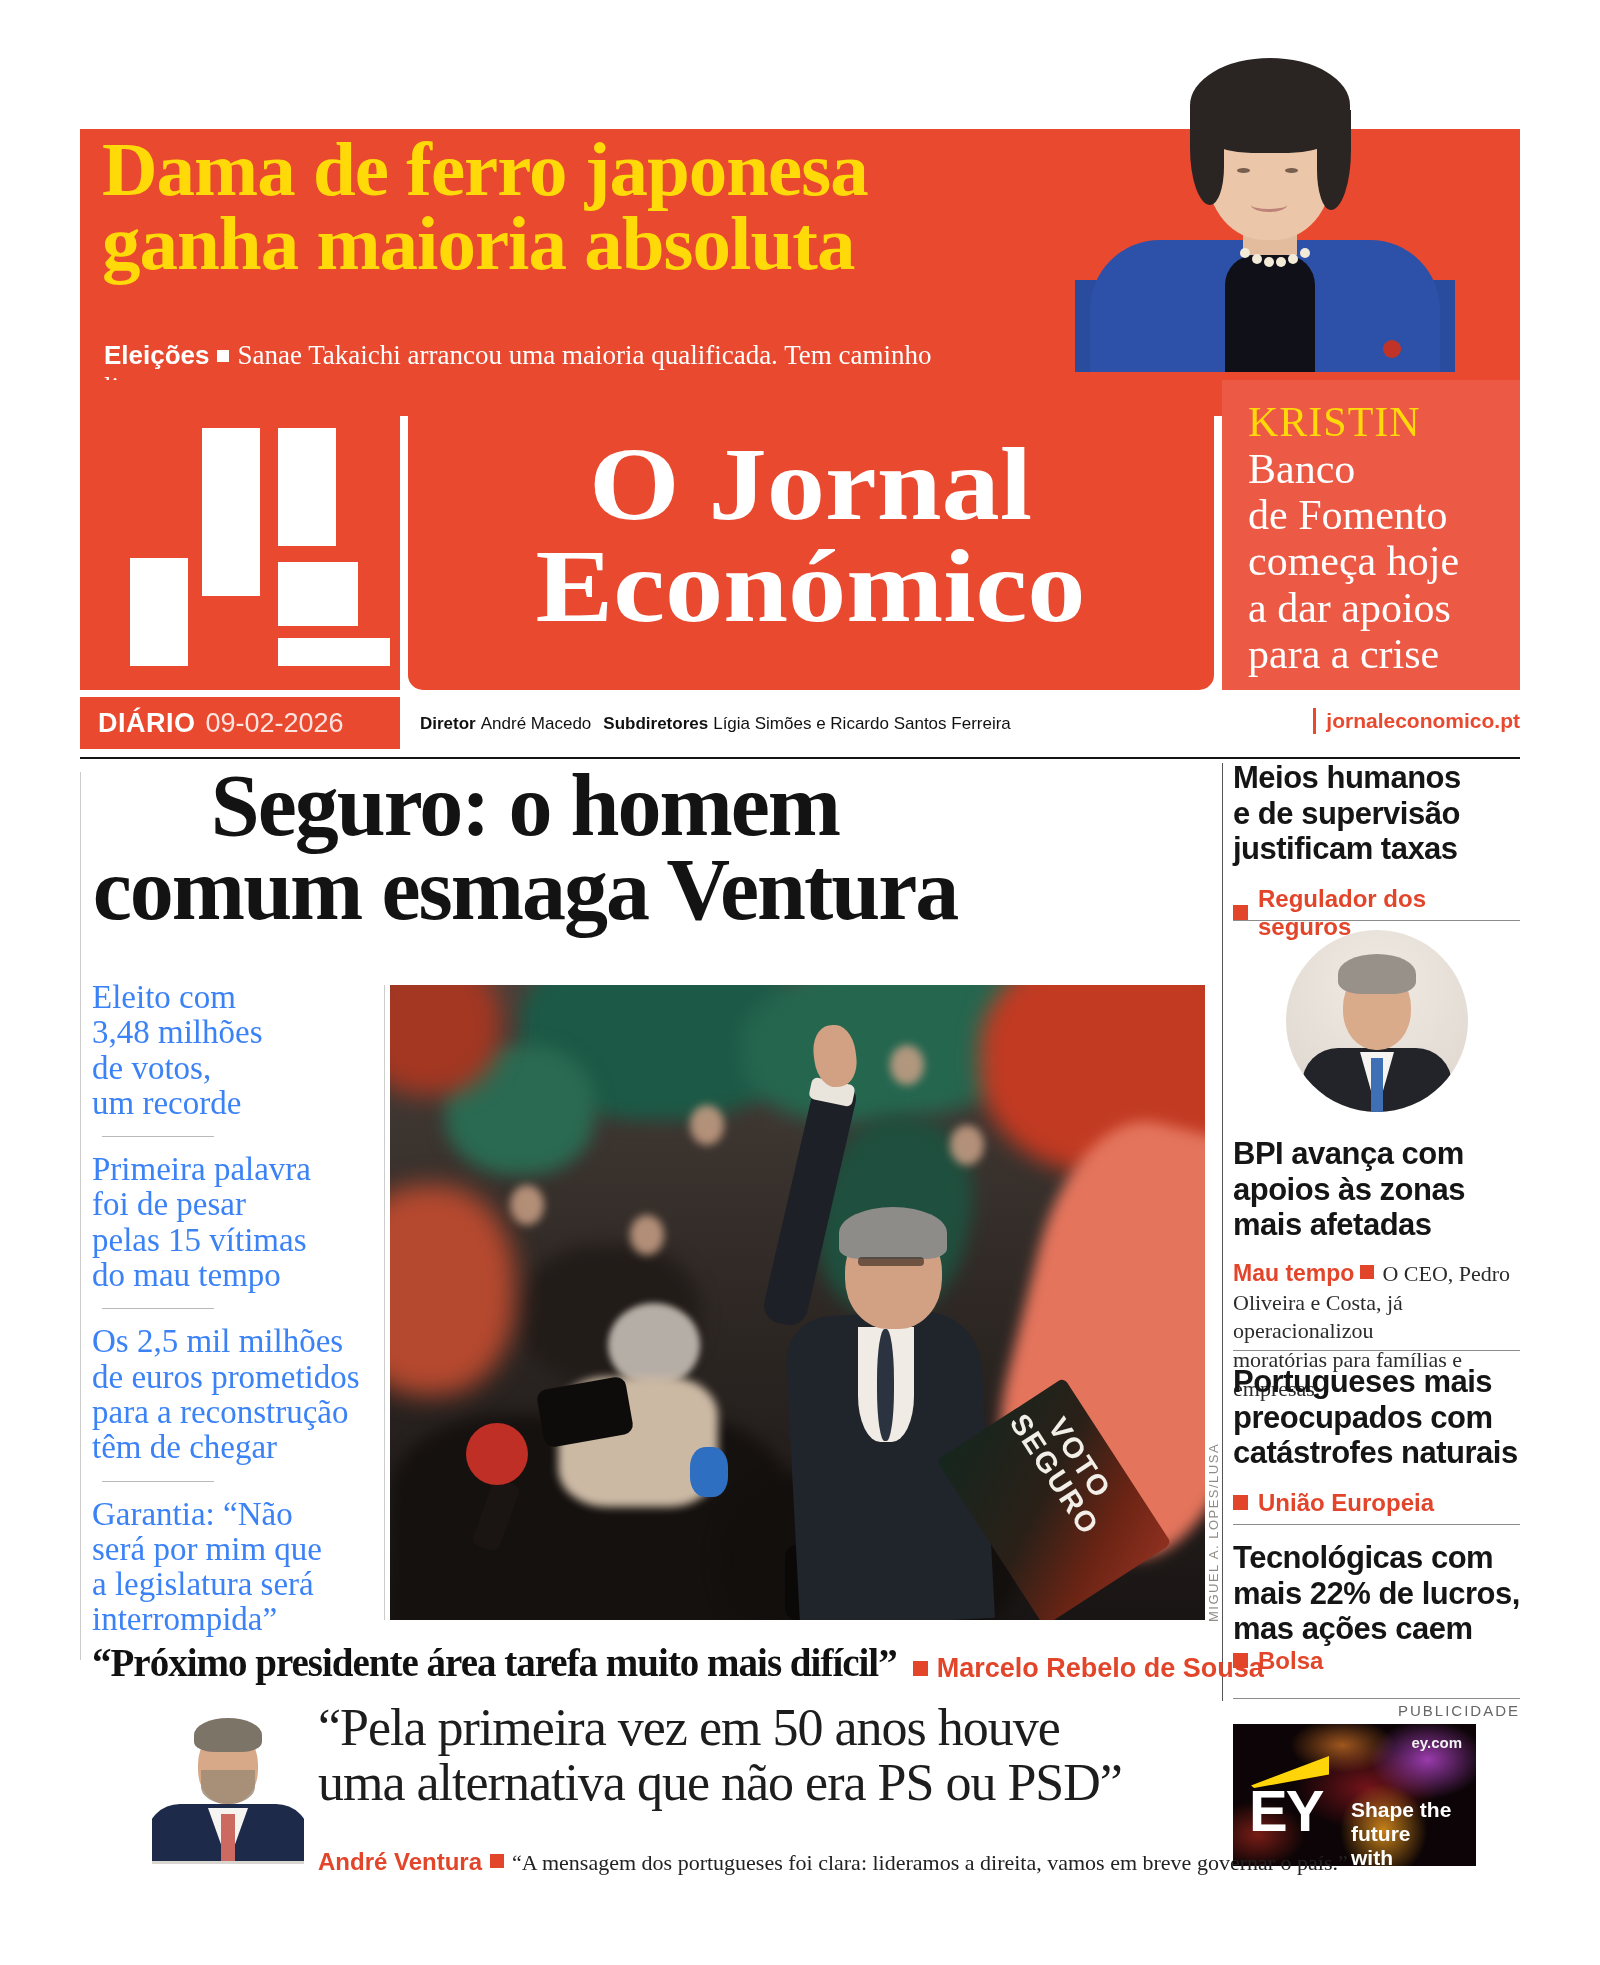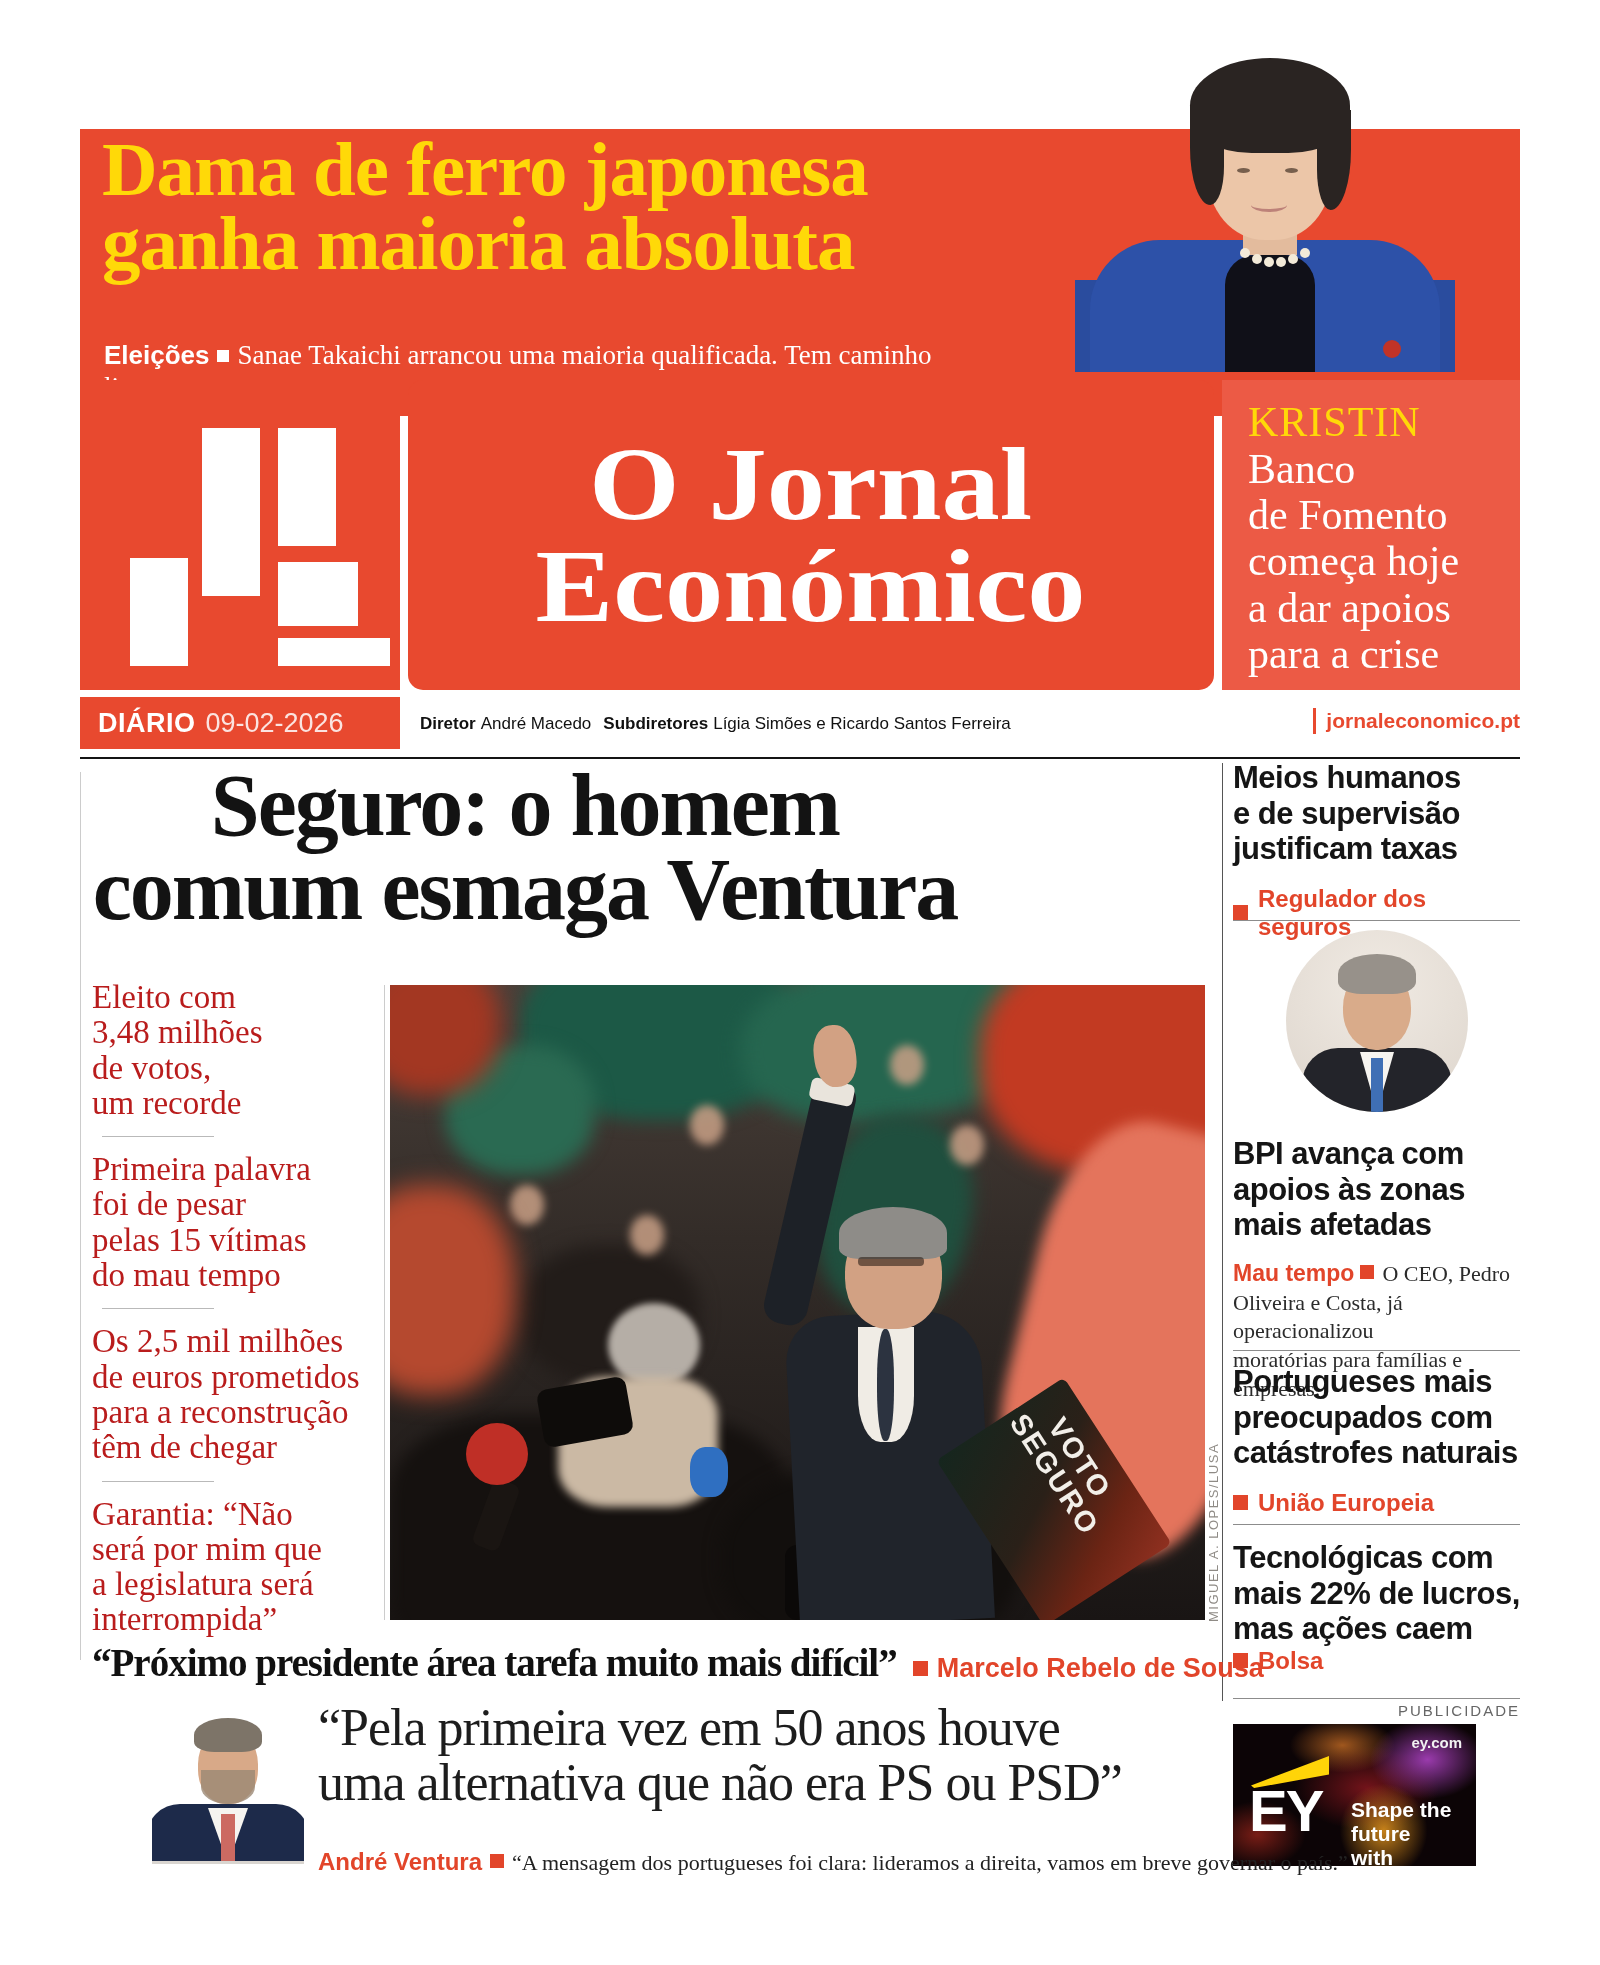--- a/index.html
+++ b/index.html
@@ -63,21 +63,21 @@
 
   
   .lead-headline { position:absolute; left:80px; top:764px; width:882px; text-align:center; color:#131313;
     font-size:88px; font-weight:bold; line-height:0.96; letter-spacing:-2px;padding-left:8px; }
   .vrule { position:absolute; width:1px; background:#cccccc; }
   .vr-left { left:80px; top:772px; height:888px; }
   .vr-mid { left:384px; top:985px; height:635px; }
   .vr-side { left:1222px; top:763px; height:938px; background:#555; }
 
   .bullets { position:absolute; left:92px; top:980px; width:300px; }
-  .bullet { color:#b91c1c; font-size:33px; line-height:1.07; }
+  .bullet { color:#3b82f6; font-size:33px; line-height:1.07; }
   .bullet-div { border:none; border-top:1px solid #b9b9b9; width:112px; margin:15px 0 15px 10px; }
 
   
   .photo { position:absolute; left:390px; top:985px; width:815px; height:635px; overflow:hidden;
     background:linear-gradient(180deg,#4a403a 0%, #332c28 40%, #191514 100%); }
   .ph { position:absolute; border-radius:45%; }
   .fl-g1 { left:130px; top:-45px; width:280px; height:180px; background:#1c5946; filter:blur(9px); }
   .fl-g2 { left:350px; top:-30px; width:310px; height:165px; background:#25664f; filter:blur(10px); transform:rotate(-8deg); }
   .fl-g3 { left:55px; top:60px; width:150px; height:130px; background:#2a6a52; filter:blur(9px); }
   .fl-r1 { left:590px; top:-40px; width:280px; height:230px; background:#c23a22; filter:blur(11px); }

